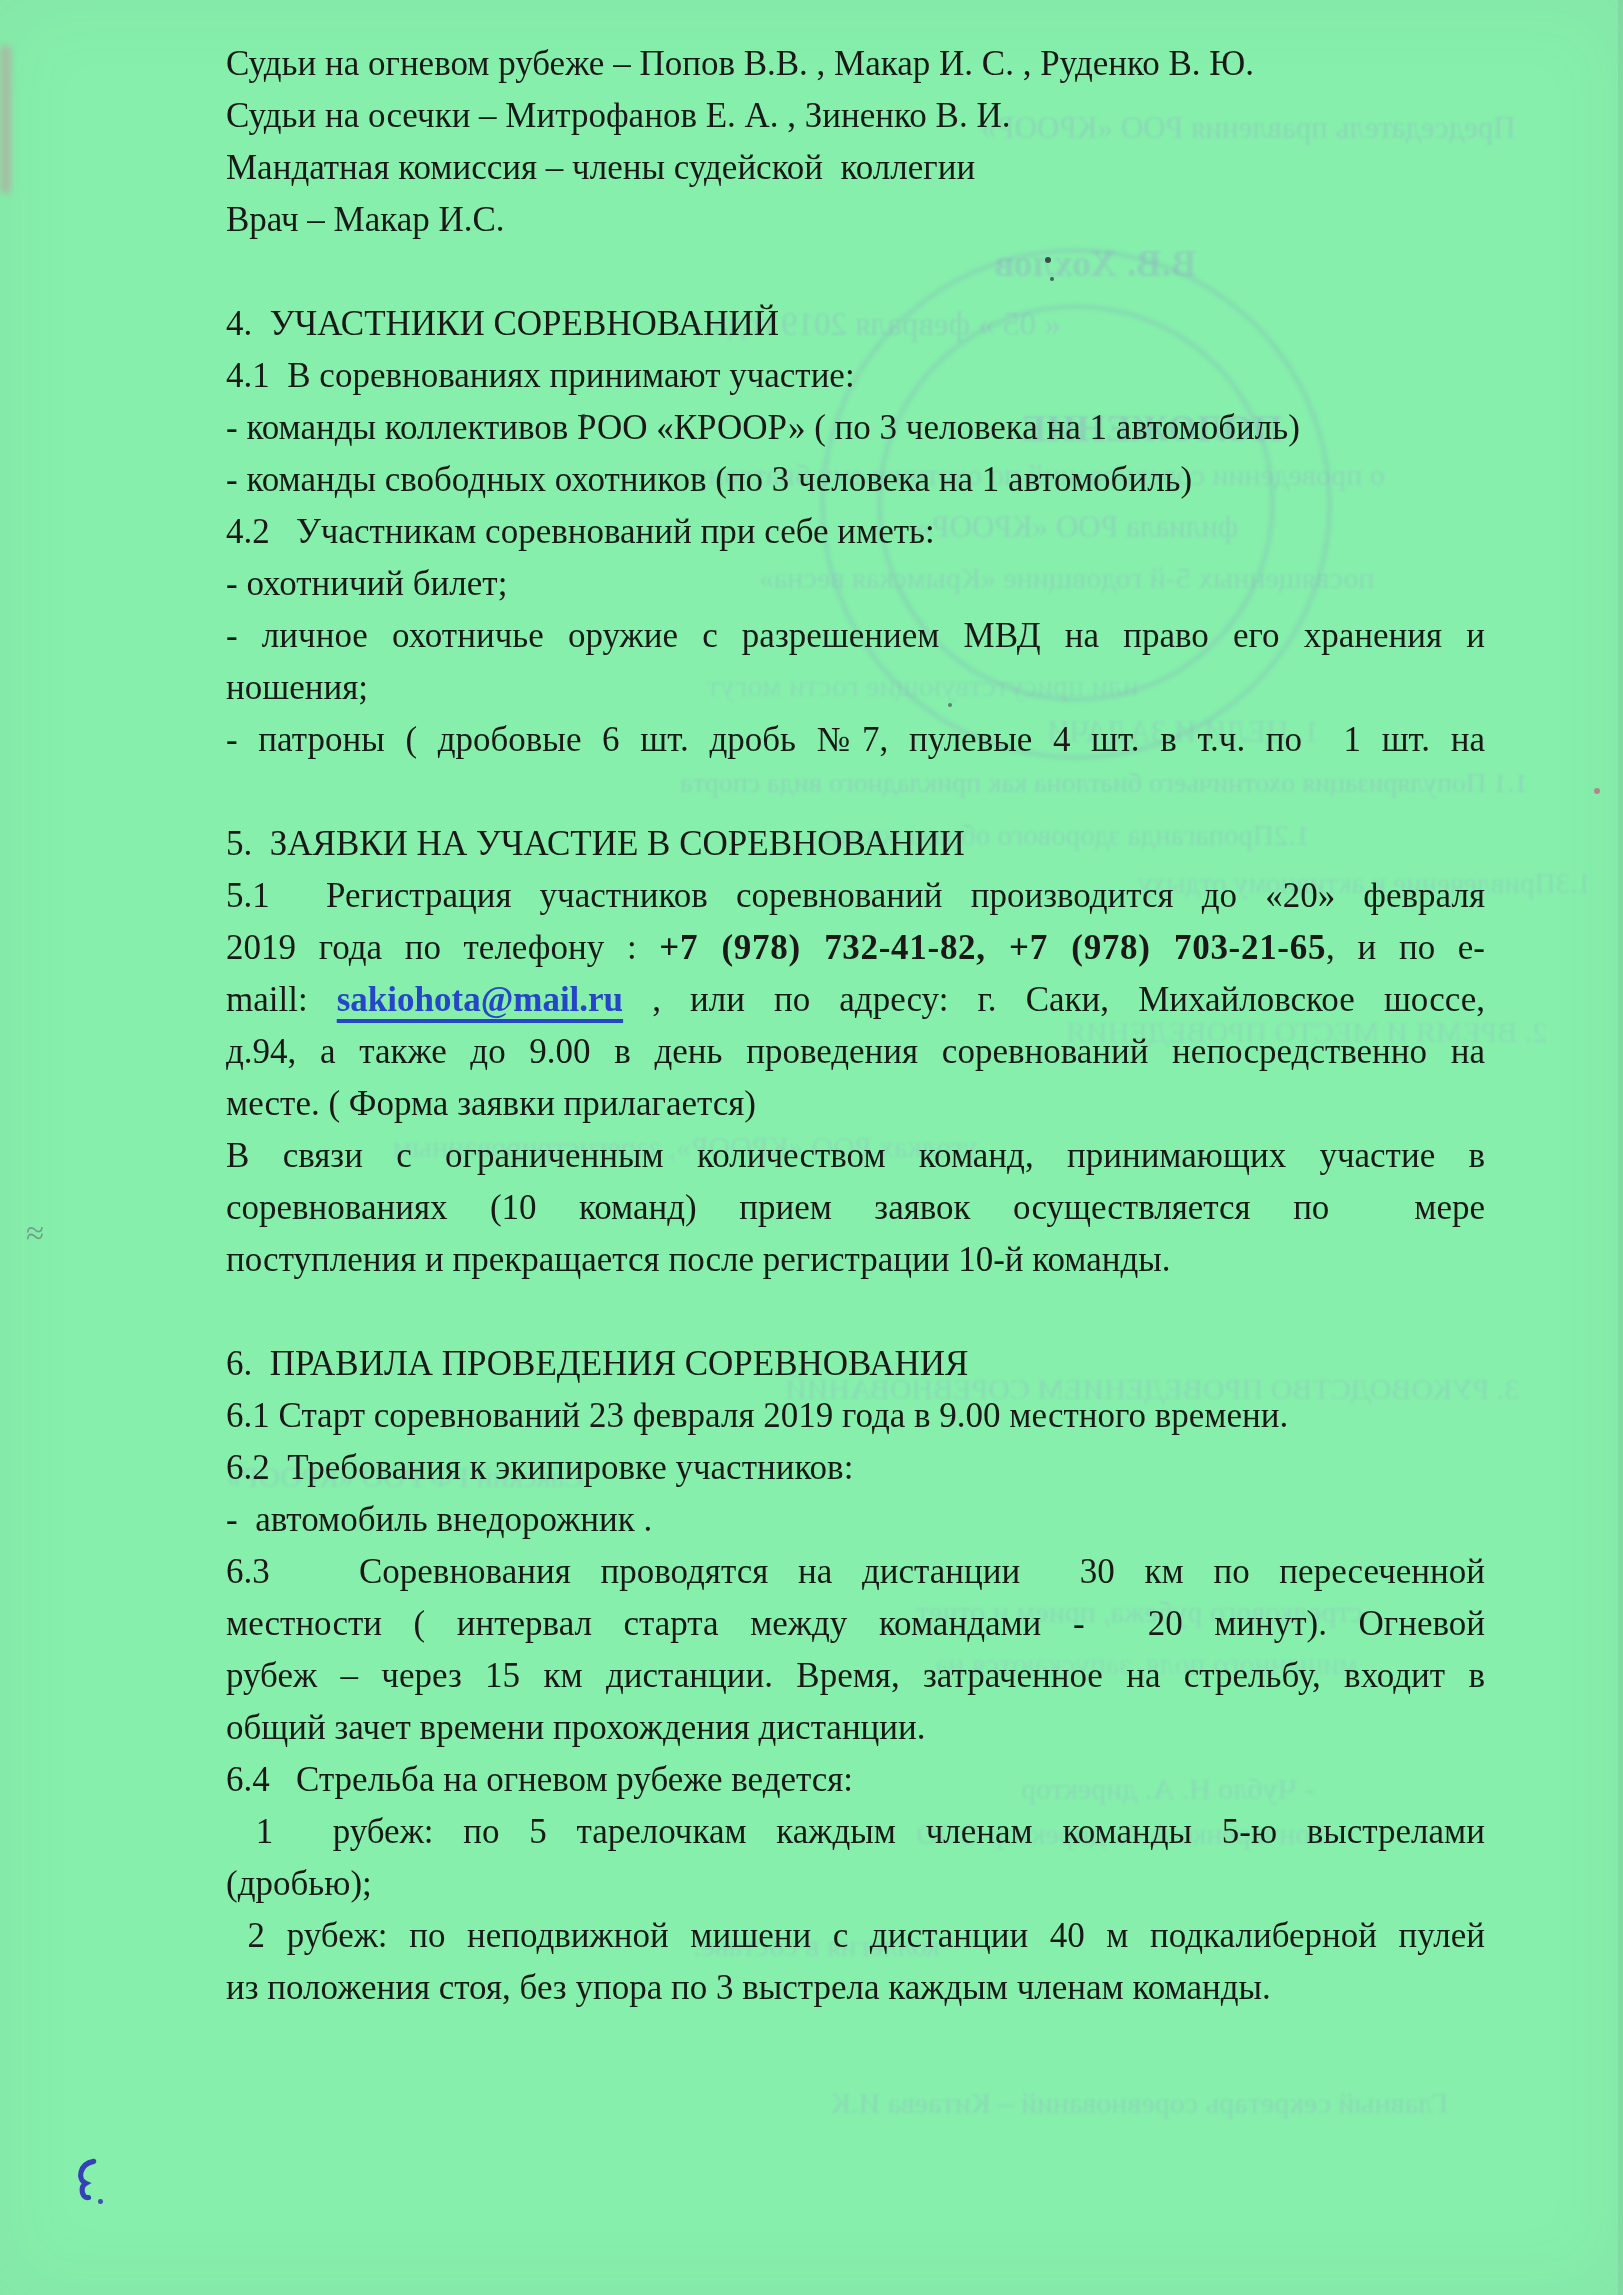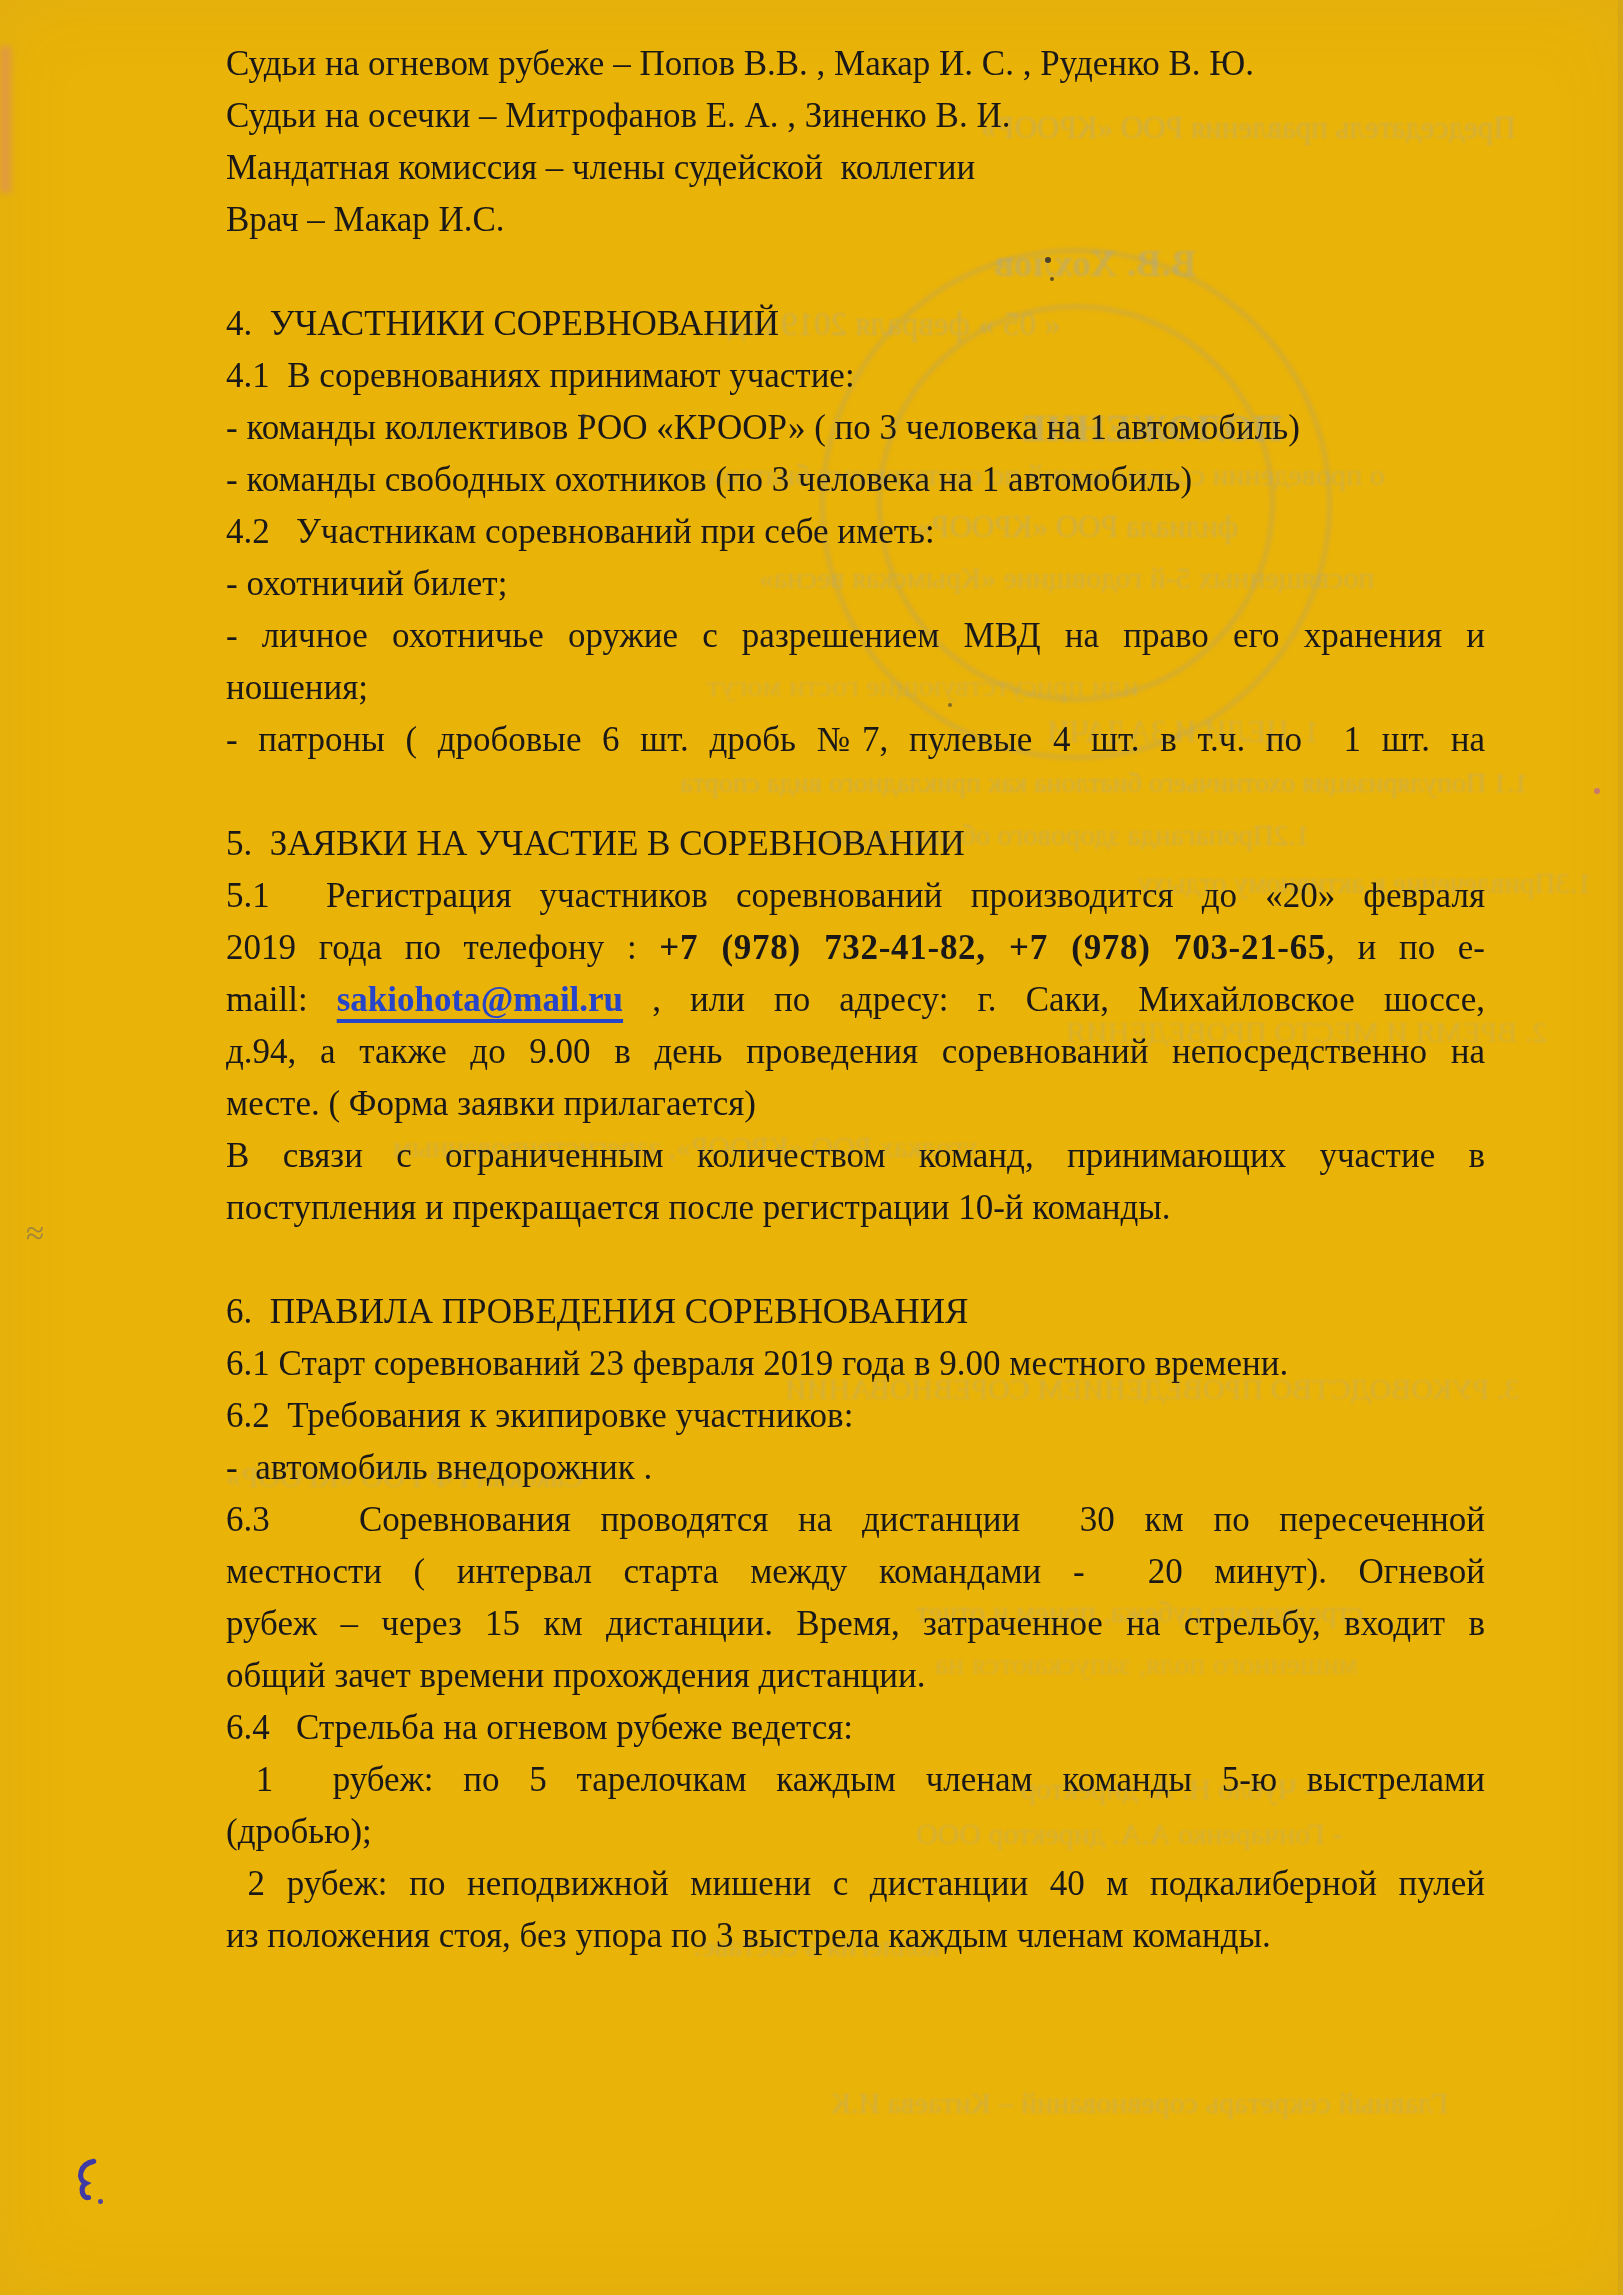--- a/index.html
+++ b/index.html
@@ -1,18 +1,18 @@
 <!DOCTYPE html>
 <html style="font-size:10.5px"><head>
 <meta charset="utf-8">
 <style>
   html,body{margin:0;padding:0;background:#e8e8e6;}
   .page{
     position:relative;width:1623px;height:2295px;overflow:hidden;
-    background:#eab308;
+    background:#86efac;
     font-family:"Liberation Serif","DejaVu Serif",serif;
     color:#1a1918;
     box-shadow:inset 0 0 79px rgba(120,120,115,.08);
   }
   .doc{position:absolute;left:226px;top:38px;width:1259px;font-size:35px;line-height:52px;z-index:4;}
   .line{white-space:pre-wrap;min-height:52px;}
   .line.j{text-align:justify;text-align-last:justify;}
   .gap{height:52px;}
   .b{font-weight:bold;letter-spacing:0.7px;}
   a.email{
@@ -79,20 +79,21 @@
       <div class="line"><span>ношения;</span></div>
       <div class="line j"><span>- патроны ( дробовые 6 шт. дробь №7, пулевые 4 шт. в т.ч. по&nbsp; 1 шт. на</span></div>
       <div class="gap"></div>
       <div class="line"><span>5.&nbsp; ЗАЯВКИ НА УЧАСТИЕ В СОРЕВНОВАНИИ</span></div>
       <div class="line j"><span>5.1&nbsp; Регистрация участников соревнований производится до «20» февраля</span></div>
       <div class="line j"><span>2019 года по телефону : </span><span class="b">+7 (978) 732-41-82, +7 (978) 703-21-65</span><span>, и по e-</span></div>
       <div class="line j"><span>maill: </span><a class="email">sakiohota@mail.ru</a><span> , или по адресу: г. Саки, Михайловское шоссе,</span></div>
       <div class="line j"><span>д.94, а также до 9.00 в день проведения соревнований непосредственно на</span></div>
       <div class="line"><span>месте. ( Форма заявки прилагается)</span></div>
       <div class="line j"><span>В связи с ограниченным количеством команд, принимающих участие в</span></div>
+      <div class="line j"><span>соревнованиях (10 команд) прием заявок осуществляется по&nbsp; мере</span></div>
       <div class="line"><span>поступления и прекращается после регистрации 10-й команды.</span></div>
       <div class="gap"></div>
       <div class="line"><span>6.&nbsp; ПРАВИЛА ПРОВЕДЕНИЯ СОРЕВНОВАНИЯ</span></div>
       <div class="line"><span>6.1 Старт соревнований 23 февраля 2019 года в 9.00 местного времени.</span></div>
       <div class="line"><span>6.2&nbsp; Требования к экипировке участников:</span></div>
       <div class="line"><span>-&nbsp; автомобиль внедорожник .</span></div>
       <div class="line j"><span>6.3&nbsp;&nbsp; Соревнования проводятся на дистанции&nbsp; 30 км по пересеченной</span></div>
       <div class="line j"><span>местности ( интервал старта между командами -&nbsp; 20 минут). Огневой</span></div>
       <div class="line j"><span>рубеж – через 15 км дистанции. Время, затраченное на стрельбу, входит в</span></div>
       <div class="line"><span>общий зачет времени прохождения дистанции.</span></div>

